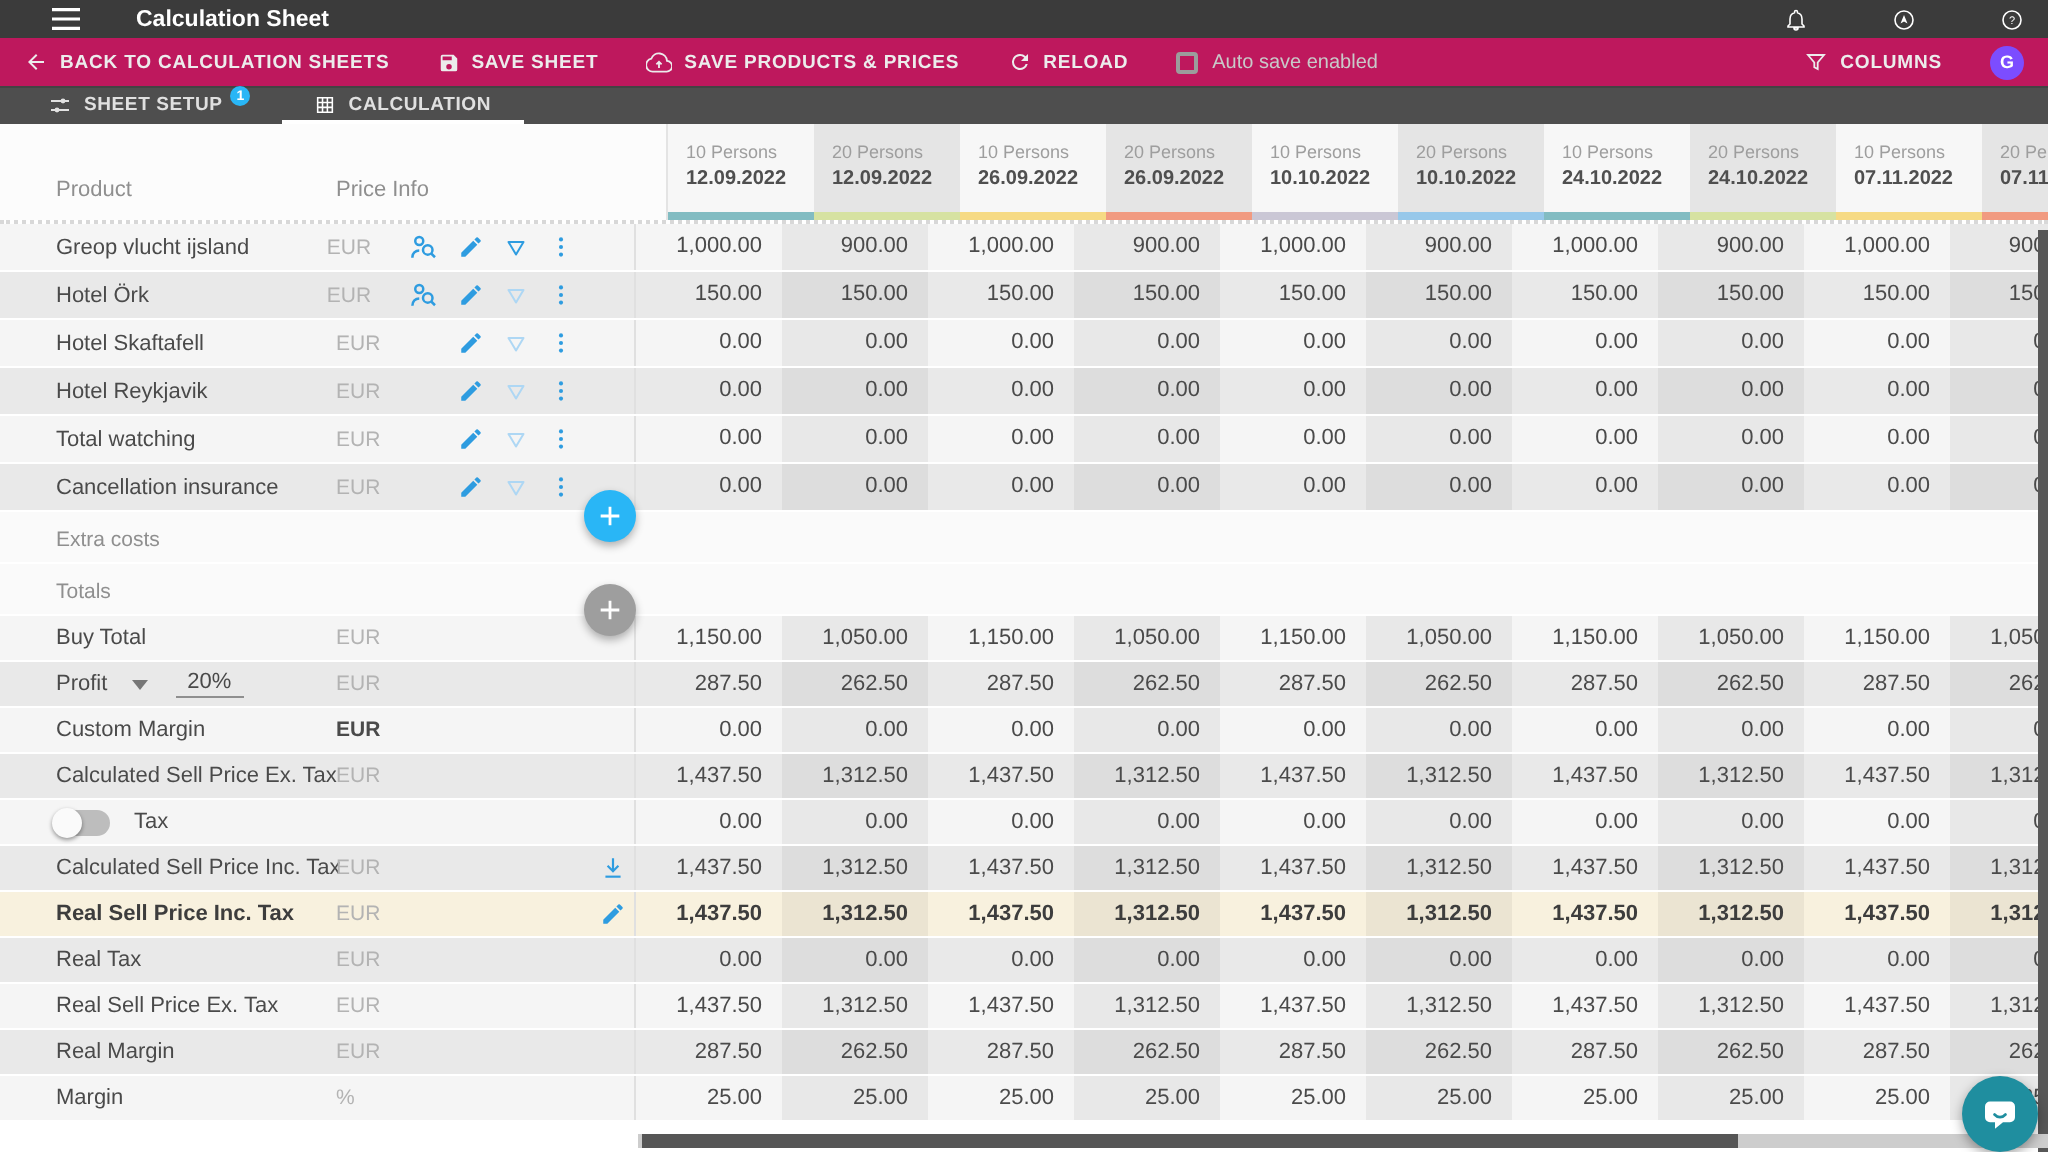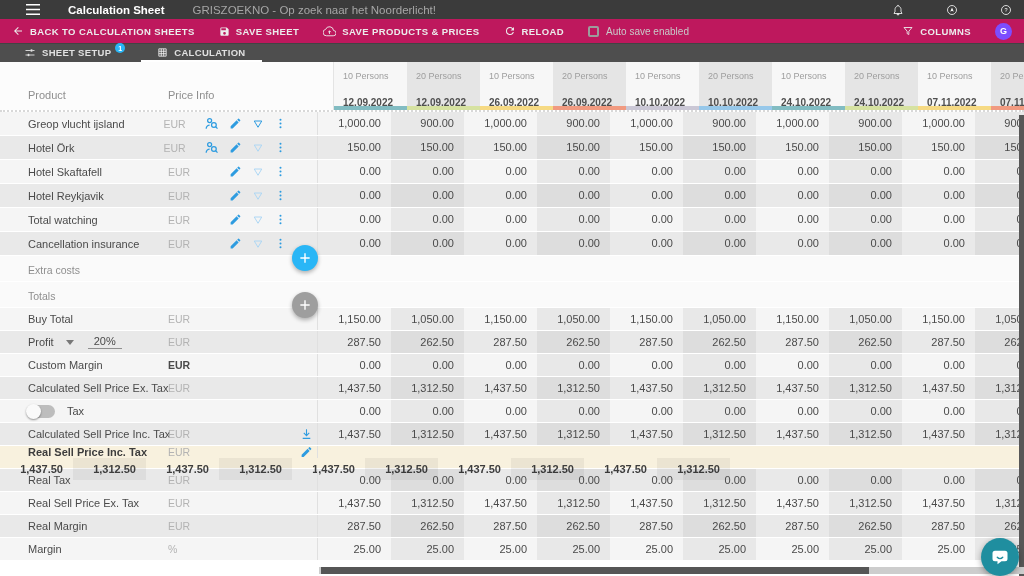--- a/index.html
+++ b/index.html
@@ -39,27 +39,27 @@
   
   .sheet { position:absolute; top:62px; left:0; right:0; bottom:0; overflow:hidden; background:#fff; }
   .hrow { display:flex; height:50px; border-bottom:2px dotted #d8d8d8; }
   .hleft { width:334px; flex:none; display:flex; align-items:flex-end; padding:0 0 9px 28px;
            background:#fcfcfc; border-right:1px solid #e4e4e4; }
   .hleft .ph { width:140px; font-size:11px; color:#8f8f8f; }
   .hleft .pih { font-size:11px; color:#8f8f8f; }
   .cheads { display:flex; flex:1; }
   .chead { width:73px; flex:none; position:relative; padding:9px 0 0 9px; background:#f7f7f7; }
   .chead.even { background:#e5e5e5; }
-  .chead .p { font-size:9px; color:#9e9e9e; margin-bottom:16px; white-space:nowrap; }
+  .chead .p { font-size:9px; color:#9e9e9e; margin-bottom:3px; white-space:nowrap; }
   .chead .d { font-size:10px; font-weight:bold; color:#4f4f4f; white-space:nowrap; }
   .chead .accent { position:absolute; left:0; right:0; bottom:0; height:4px; }
 
   .row { display:flex; height:23px; margin-bottom:1px; background:#f5f5f5; }
   .row.dark { background:#e9e9e9; }
-  .row.cream { background:#f8f1de;flex-direction:column; }
+  .row.cream { background:#f8f1de; }
   .row.cream .rname, .row.cream .cell { font-weight:bold; color:#3d3d3d; }
   .trow { height:22px; }
   .rleft { width:318px; flex:none; display:flex; align-items:center; padding-left:28px;
            position:relative; border-right:1px solid #e0e0e0; }
   .rname { width:140px; font-size:11px; color:#4a4a4a; white-space:nowrap; display:flex; align-items:center; }
   .rcur { font-size:10.5px; color:#b3b3b3; width:42px; }
   .rcur.strong { color:#4a4a4a; font-weight:bold; }
   .ricons { margin-left:auto; display:flex; align-items:center; gap:10px; padding-right:30px; }
   .ricons .icn, .rowicn { display:flex; align-items:center; cursor:pointer; }
   .rowicn { position:absolute; right:4px; top:50%; transform:translateY(-50%); }
@@ -100,21 +100,20 @@
 
 <div class="app">
 
   <header class="appbar">
     <span class="abicon">
       <svg viewBox="0 0 18 14" width="14" height="11">
           <path d="M0 1h18M0 7h18M0 13h18" stroke="#fff" stroke-width="2"></path>
         </svg>
     </span>
     <span class="title">Calculation Sheet</span>
-    <span class="subtitle">GRISZOEKNO - Op zoek naar het Noorderlicht!</span>
     <span class="spacer"></span>
     <span class="abicon">
       <svg viewBox="0 0 24 24" width="12" height="12">
           <path d="M12 22a2 2 0 0 0 2-2h-4a2 2 0 0 0 2 2zm6-6v-5c0-3.1-1.6-5.6-4.5-6.3V4a1.5 1.5 0 0 0-3 0v.7C7.6 5.4 6 7.9 6 11v5l-2 2v1h16v-1l-2-2z" fill="none" stroke="#fff" stroke-width="1.6"></path>
         </svg>
     </span>
     <span class="abicon">
       <svg viewBox="0 0 24 24" width="12" height="12">
           <circle cx="12" cy="12" r="9" fill="none" stroke="#fff" stroke-width="1.6"></circle>
           <path d="M12 7l3.5 8.5-3.5-2-3.5 2z" fill="#fff"></path>

